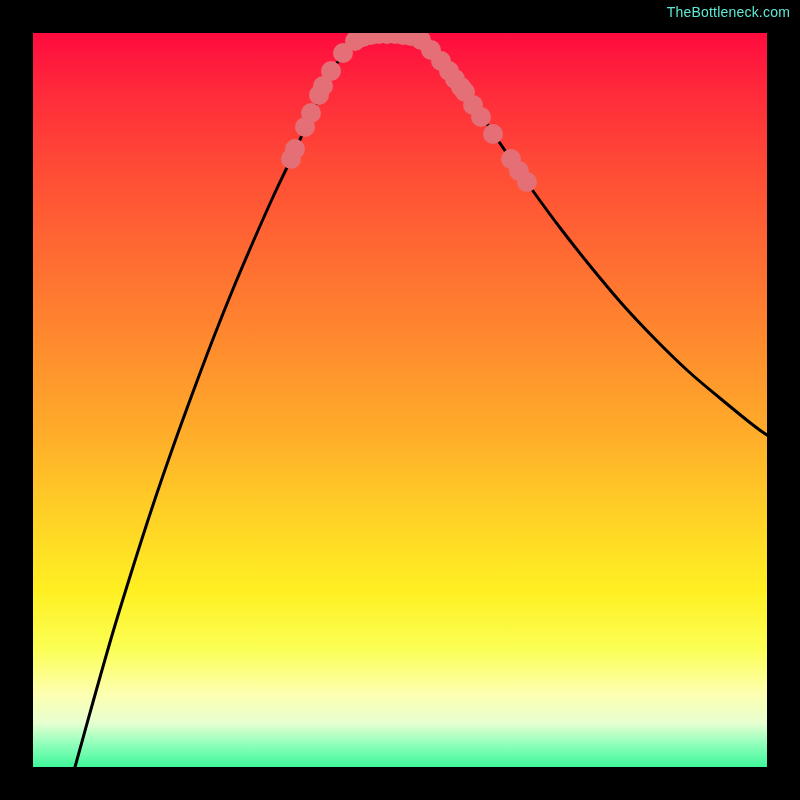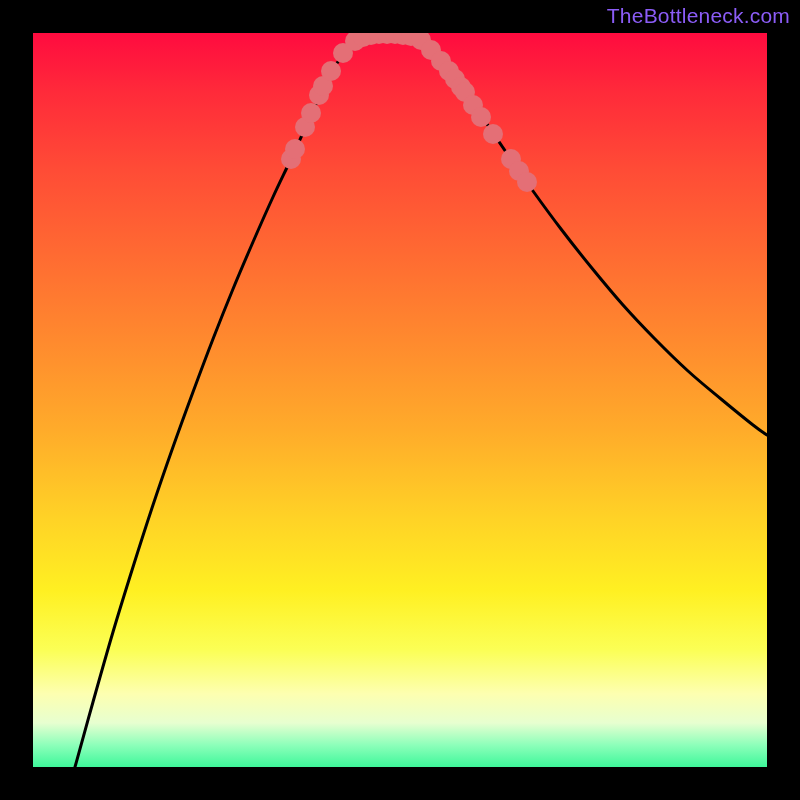--- a/index.html
+++ b/index.html
@@ -43,22 +43,22 @@
       #fdffb0 90%,
       #e7ffd0 94%,
       #8dffba 97%,
       #3ef79a 100%
     );
   }
   .watermark {
     position: absolute;
     top: 4px;
     right: 10px;
-    color: #8b5cf6;
-    font-size: 21px;
+    color: #5eead4;
+    font-size: 14px;
     font-weight: 500;
     letter-spacing: 0.2px;
     user-select: none;
   }
   svg {
     position: absolute;
     inset: 0;
   }
 </style>
 </head>

